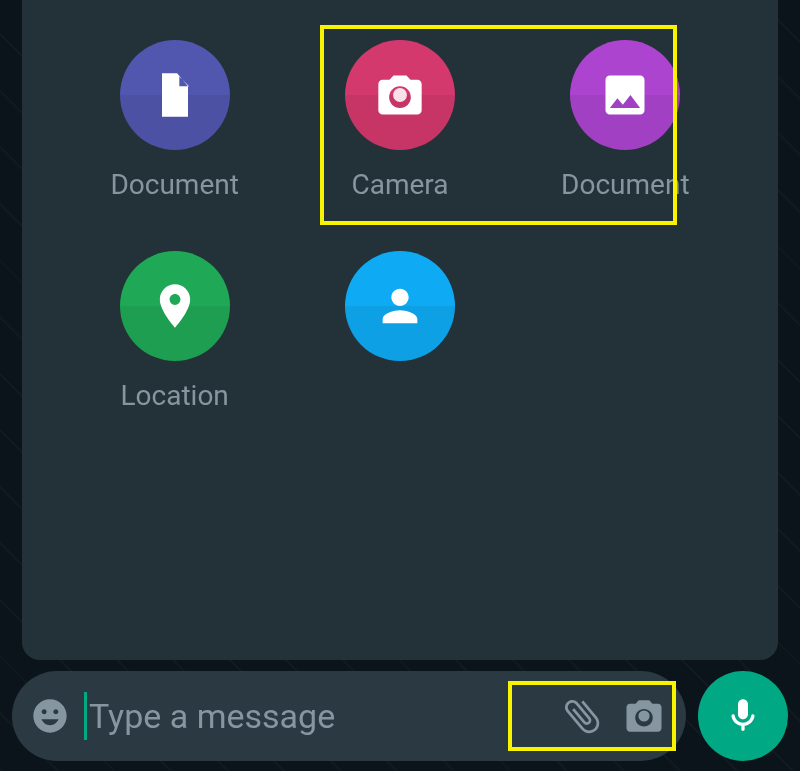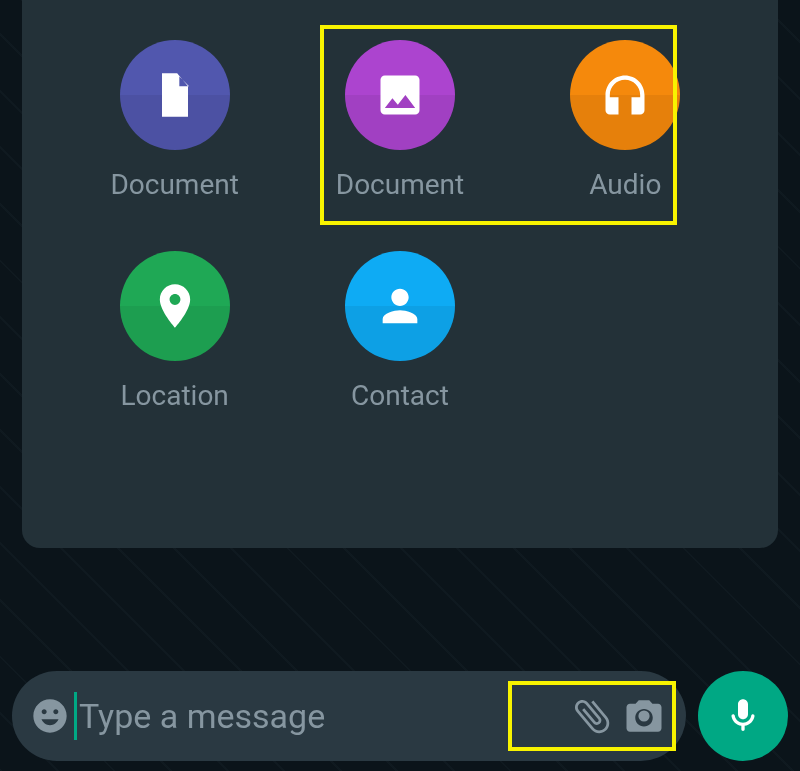--- a/index.html
+++ b/index.html
@@ -22,21 +22,21 @@
       background-image: repeating-linear-gradient(45deg, #546e7a 0, #546e7a 2px, transparent 2px, transparent 40px);
     }
     .attachment-panel {
       position: absolute;
       left: 22px;
       right: 22px;
       top: 0;
       background: #233138;
       border-radius: 0 0 18px 18px;
       padding: 40px 60px 50px 60px;
-      height: 548px;
+      height: 660px;
     }
     .attachment-grid {
       display: grid;
       grid-template-columns: repeat(3, 1fr);
       gap: 50px 40px;
       justify-items: center;
     }
     .attachment-item {
       display: flex;
       flex-direction: column;
@@ -111,21 +111,21 @@
       gap: 12px;
     }
     .message-input-bar {
       flex: 1;
       background: #2a3942;
       border-radius: 45px;
       height: 90px;
       display: flex;
       align-items: center;
       padding: 0 18px;
-      gap: 4px;
+      gap: 14px;
     }
     .message-input-bar svg {
       fill: #8696a0;
     }
     .emoji-btn {
       width: 40px;
       height: 40px;
       display: flex;
       align-items: center;
       justify-content: center;
@@ -185,56 +185,56 @@
     <div class="attachment-item">
       <div class="icon-circle bg-document">
         <svg viewBox="0 0 24 24" fill="#fff">
             <path d="M14 2H6c-1.1 0-2 .9-2 2v16c0 1.1.9 2 2 2h12c1.1 0 2-.9 2-2V8l-6-6zM6 20V4h7v5h5v11H6z" fill="none"></path>
             <path d="M13 2H6v20h12V8l-5-6zm1 6V3.5L18.5 8H14z"></path>
           </svg>
       </div>
       <div class="attachment-label">Document</div>
     </div>
 
+    <div class="attachment-item">
+      <div class="icon-circle bg-camera">
+        <svg viewBox="0 0 24 24" fill="#fff">
+            <path d="M12 15.2A3.2 3.2 0 1 0 12 8.8a3.2 3.2 0 0 0 0 6.4z" fill="rgba(255,255,255,0.85)"></path>
+            <path d="M9 3L7.17 5H4c-1.1 0-2 .9-2 2v12c0 1.1.9 2 2 2h16c1.1 0 2-.9 2-2V7c0-1.1-.9-2-2-2h-3.17L15 3H9zm3 15c-2.76 0-5-2.24-5-5s2.24-5 5-5 5 2.24 5 5-2.24 5-5 5z"></path>
+          </svg>
+      </div>
+      <div class="attachment-label">Camera</div>
+    </div>
 
     <div class="attachment-item">
       <div class="icon-circle bg-gallery">
         <svg viewBox="0 0 24 24" fill="#fff">
             <path d="M21 19V5c0-1.1-.9-2-2-2H5c-1.1 0-2 .9-2 2v14c0 1.1.9 2 2 2h14c1.1 0 2-.9 2-2zM8.5 13.5l2.5 3.01L14.5 12l4.5 6H5l3.5-4.5z"></path>
           </svg>
       </div>
       <div class="attachment-label">Document</div>
     </div>
 
-    <div class="attachment-item">
-      <div class="icon-circle bg-audio">
-        <svg viewBox="0 0 24 24" fill="#fff">
-            <path d="M12 3c-4.97 0-9 4.03-9 9v7c0 1.1.9 2 2 2h4v-8H5v-1c0-3.87 3.13-7 7-7s7 3.13 7 7v1h-4v8h4c1.1 0 2-.9 2-2v-7c0-4.97-4.03-9-9-9z"></path>
-          </svg>
-      </div>
-      <div class="attachment-label">Audio</div>
-    </div>
 
 
     <div class="attachment-item">
       <div class="icon-circle bg-location">
         <svg viewBox="0 0 24 24" fill="#fff">
             <path d="M12 2C8.13 2 5 5.13 5 9c0 5.25 7 13 7 13s7-7.75 7-13c0-3.87-3.13-7-7-7zm0 9.5c-1.38 0-2.5-1.12-2.5-2.5S10.62 6.5 12 6.5s2.5 1.12 2.5 2.5S13.38 11.5 12 11.5z"></path>
           </svg>
       </div>
       <div class="attachment-label">Location</div>
     </div>
 
     <div class="attachment-item">
       <div class="icon-circle bg-contact">
         <svg viewBox="0 0 24 24" fill="#fff">
             <path d="M12 12c2.21 0 4-1.79 4-4s-1.79-4-4-4-4 1.79-4 4 1.79 4 4 4zm0 2c-2.67 0-8 1.34-8 4v2h16v-2c0-2.66-5.33-4-8-4z"></path>
           </svg>
       </div>
-      <div class="attachment-label">Contact</div>
     </div>
 
   </div>
 </div>
 
 <div class="highlight-box-1"></div>
 
 <div class="input-row">
   <div class="message-input-bar">
     <div class="emoji-btn">

